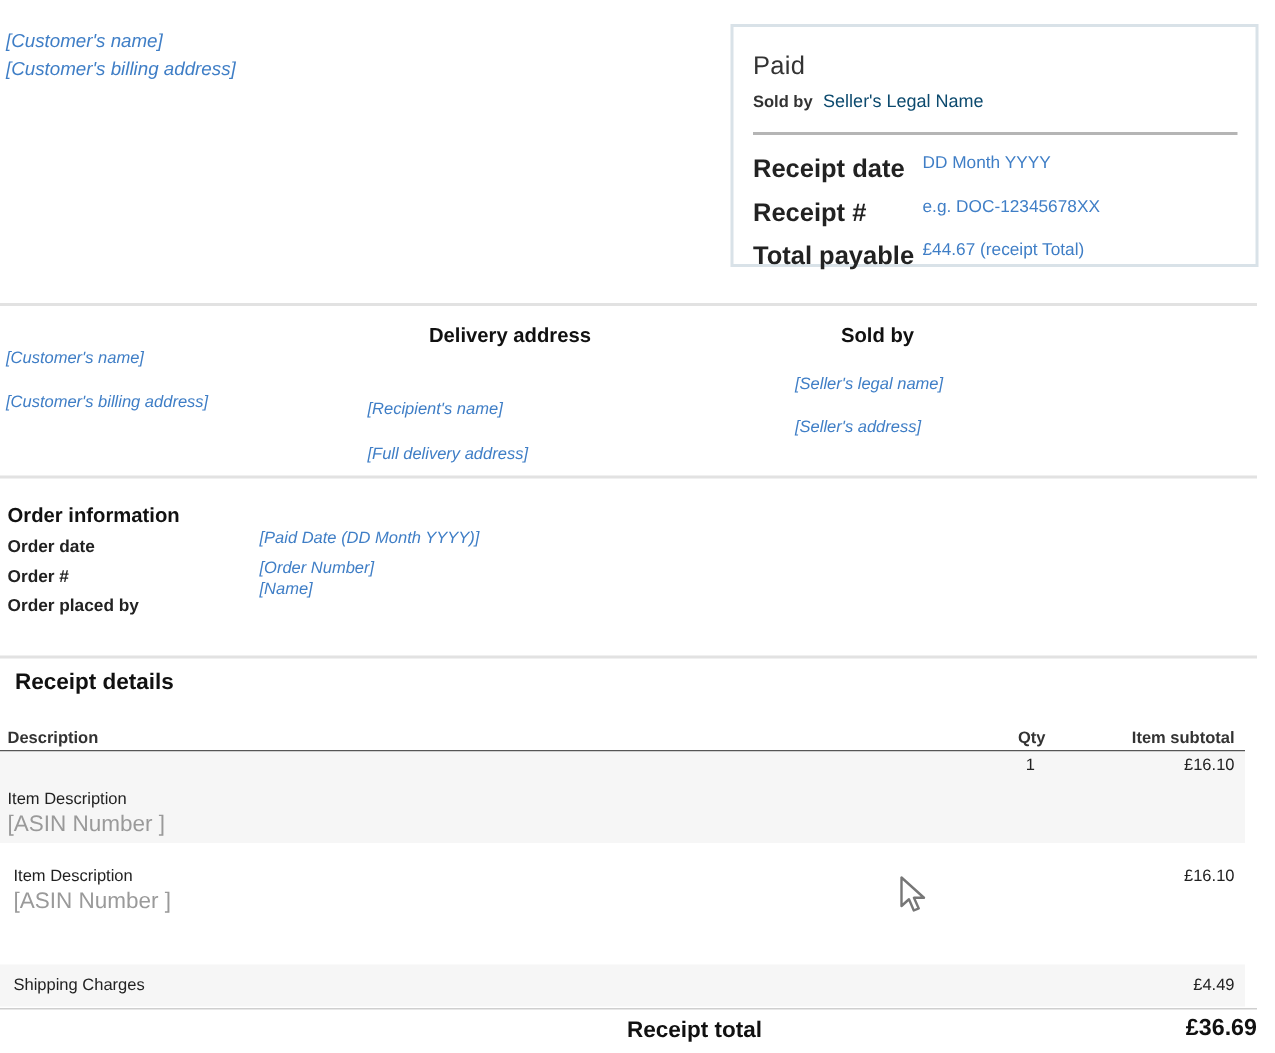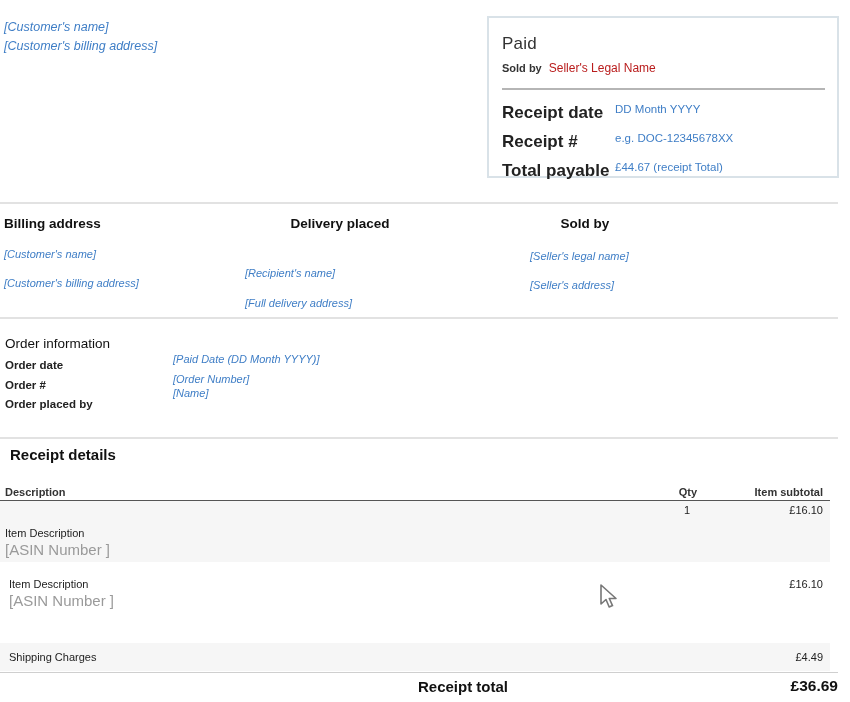--- a/index.html
+++ b/index.html
@@ -10,36 +10,36 @@
   }
 
   
   .customer-top { position:absolute; left:4px; top:18px; font-size:12.5px; line-height:19px; font-style:italic; color:#3f7ec6; }
 
   
   .paid-box { position:absolute; left:487px; top:16px; width:352px; height:162px; border:2px solid #d9e2e8; background:#fff; }
   .paid-title { margin:16px 0 0 13px; font-size:17px; color:#333; letter-spacing:0.2px; }
   .soldby-row { margin:4px 0 0 13px; }
   .soldby-label { font-size:11px; font-weight:bold; color:#333; }
-  .soldby-value { font-size:12px; color:#b91c1c; margin-left:7px; }
+  .soldby-value { font-size:12px; color:#0c4a6e; margin-left:7px; }
   .paid-divider { margin:12px 12px 0 13px; border:0; border-top:2px solid #b5b5b5; }
   .paid-fields { margin:13px 12px 0 13px; display:grid; grid-template-columns:113px 1fr; row-gap:9px; }
   .paid-fields .k { font-size:17px; font-weight:bold; color:#222; }
   .paid-fields .v { font-size:11.5px; color:#3f7ec6; }
 
   
   .divider { position:absolute; left:0; width:838px; border-top:2px solid #e2e2e2; }
 
   
   .addr-col { position:absolute; top:216px; }
   .addr-title { font-size:13.5px; font-weight:bold; color:#111; }
   .addr-line { font-size:11px; font-style:italic; color:#3f7ec6; white-space:nowrap; }
 
   
-  .order-title { position:absolute; left:5px; top:336px; font-size:13.5px; font-weight:normal; color:#111; }
+  .order-title { position:absolute; left:5px; top:336px; font-size:13.5px; font-weight:bold; color:#111; }
   .order-label { position:absolute; left:5px; font-size:11.5px; font-weight:bold; color:#222; }
   .order-value { position:absolute; left:173px; font-size:11px; font-style:italic; color:#3f7ec6; }
 
   
   .rd-title { position:absolute; left:10px; top:446px; font-size:15px; font-weight:bold; color:#111; }
   .tbl-head { position:absolute; left:0; top:486px; width:830px; height:14px; }
   .tbl-head .c-desc { position:absolute; left:5px; font-size:11px; font-weight:bold; color:#333; }
   .tbl-head .c-qty { position:absolute; right:133px; font-size:11px; font-weight:bold; color:#333; }
   .tbl-head .c-sub { position:absolute; right:7px; font-size:11px; font-weight:bold; color:#333; }
   .tbl-head-line { position:absolute; left:0; top:500px; width:830px; border-top:1px solid #555; }
@@ -82,26 +82,25 @@
       <span class="k">Receipt #</span>
       <span class="v">e.g. DOC-12345678XX</span>
       <span class="k">Total payable</span>
       <span class="v">£44.67 (receipt Total)</span>
     </div>
   </div>
 
   <div class="divider" style="top:202px;"></div>
 
   <div class="addr-col" style="left:4px; width:232px;">
-    <div class="addr-title">Billing address</div>
     <div class="addr-line" style="margin-top:17px;">[Customer's name]</div>
     <div class="addr-line" style="margin-top:17px;">[Customer's billing address]</div>
   </div>
   <div class="addr-col" style="left:245px; width:190px;">
-    <div class="addr-title" style="text-align:center;">Delivery placed</div>
+    <div class="addr-title" style="text-align:center;">Delivery address</div>
     <div class="addr-line" style="margin-top:36px;">[Recipient's name]</div>
     <div class="addr-line" style="margin-top:18px;">[Full delivery address]</div>
   </div>
   <div class="addr-col" style="left:530px; width:110px;">
     <div class="addr-title" style="text-align:center;">Sold by</div>
     <div class="addr-line" style="margin-top:19px;">[Seller's legal name]</div>
     <div class="addr-line" style="margin-top:17px;">[Seller's address]</div>
   </div>
 
   <div class="divider" style="top:317px;"></div>

